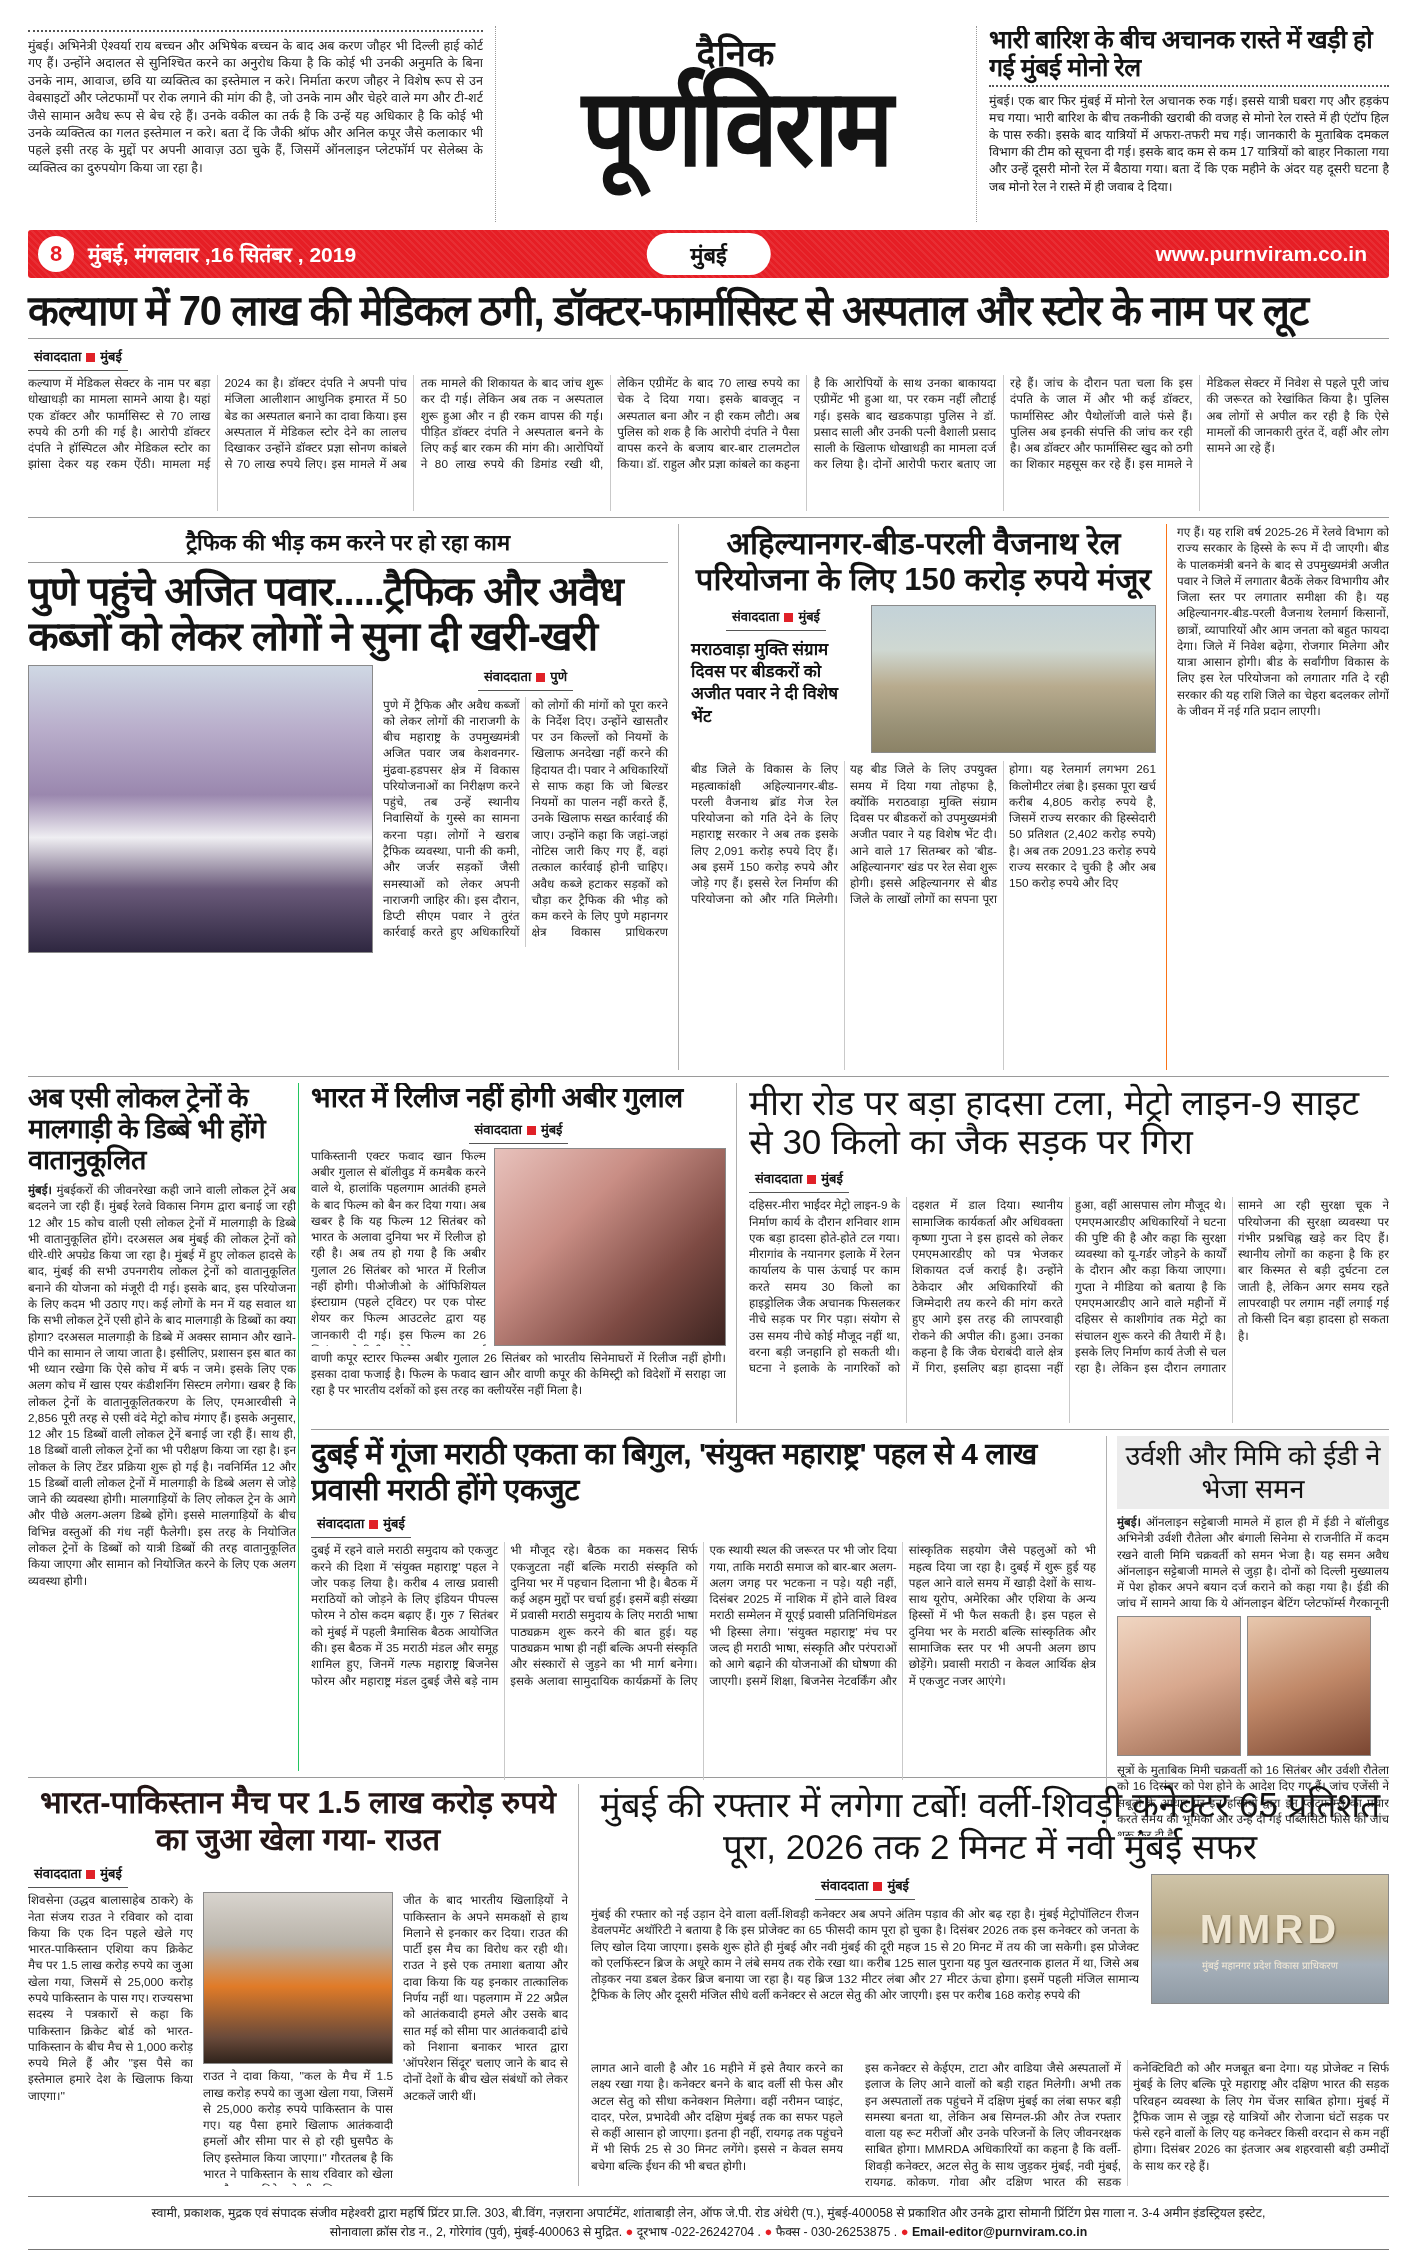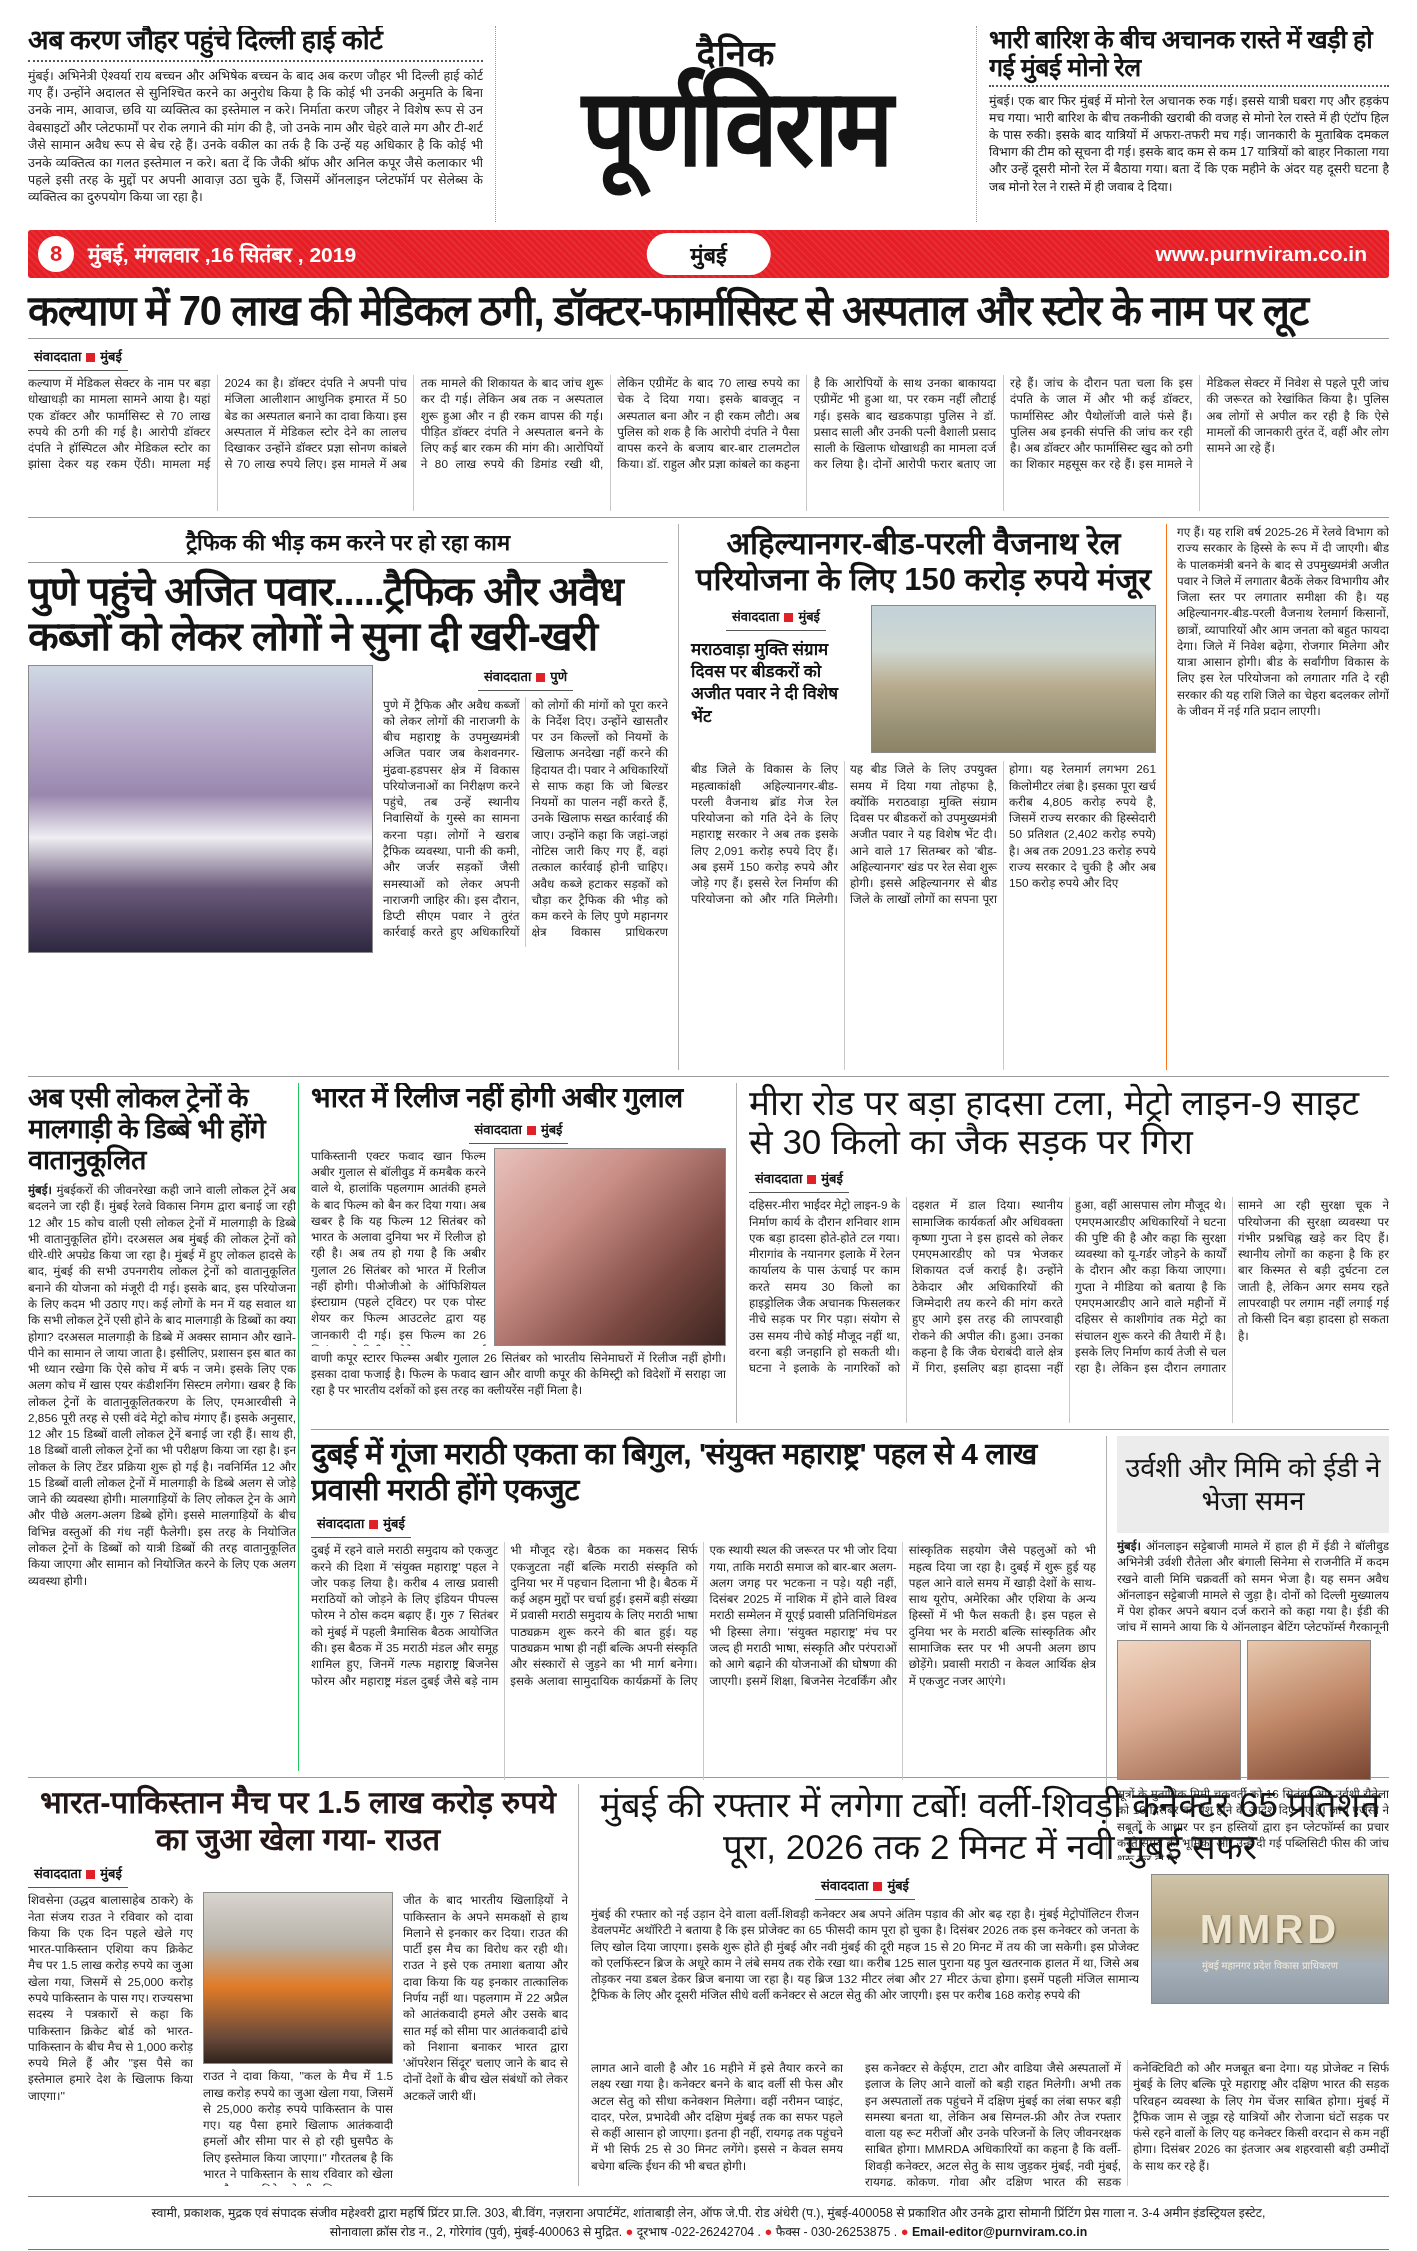--- a/index.html
+++ b/index.html
@@ -71,21 +71,21 @@
   .abir-txtcol{width:175px;}
   .ph-film{flex:1;height:198px;background:linear-gradient(135deg,#e8c2bc 0%,#c98e85 35%,#7d4a43 70%,#3c2420 100%);}
   .mira{flex:1;padding-left:12px;overflow:hidden;}
   .mira h1{font-size:35px;font-weight:400;line-height:1.12;margin:0 0 6px 0;}
   .mira-cols{column-count:4;column-gap:12px;column-rule:1px solid #c9c9c9;height:226px;overflow:hidden;margin-top:4px;}
   .subrow2{display:flex;flex:1;border-top:1px solid #9a9a9a;margin-top:6px;padding-top:6px;}
   .dubai{flex:1;padding-right:10px;border-right:1px solid #b0b0b0;overflow:hidden;}
   .dubai h2{font-size:30px;line-height:1.2;margin:0 0 4px 0;letter-spacing:-.5px;}
   .dubai-cols{column-count:4;column-gap:12px;column-rule:1px solid #c9c9c9;height:238px;overflow:hidden;margin-top:4px;}
   .urvashi{width:272px;padding-left:10px;overflow:hidden;}
-  .urvashi h2{font-size:27px;font-weight:400;text-align:center;background:#ececec;margin:0;padding:16px 4px;line-height:1.2;}
+  .urvashi h2{font-size:27px;font-weight:400;text-align:center;background:#ececec;margin:0;padding:4px 4px;line-height:1.2;}
   .urv-photos{display:flex;gap:6px;margin:6px 0;}
   .ph-urv{width:124px;height:140px;background:linear-gradient(160deg,#f0d6c2 0%,#d8a88e 50%,#9c6a52 100%);}
   .ph-mimi{width:124px;height:140px;background:linear-gradient(160deg,#e8c8ae 0%,#c08868 50%,#7a4632 100%);}
   
   .rowC{display:flex;height:402px;border-top:1px solid #9a9a9a;margin-top:6px;padding-top:6px;}
   .raut{width:540px;padding-right:10px;border-right:1px solid #b0b0b0;overflow:hidden;}
   .raut h2{font-size:31px;text-align:center;line-height:1.2;margin:0 0 4px 0;color:#241616;}
   .raut-body{display:flex;gap:10px;margin-top:4px;}
   .raut-col{width:165px;}
   .raut-midcol{flex:1;}
@@ -107,21 +107,20 @@
   .reddot{color:#e61e25;font-size:13px;}
   .footerbox b{font-weight:bold;}
 </style>
 </head>
 <body>
 
 <div class="page">
 
   <div class="top-strip">
     <div class="top-art">
-      <h2>अब करण जौहर पहुंचे दिल्ली हाई कोर्ट</h2>
       <div class="dotrule"></div>
       <div class="body-txt just" style="font-size:12.6px;height:150px;overflow:hidden;">मुंबई। अभिनेत्री ऐश्वर्या राय बच्चन और अभिषेक बच्चन के बाद अब करण जौहर भी दिल्ली हाई कोर्ट गए हैं। उन्होंने अदालत से सुनिश्चित करने का अनुरोध किया है कि कोई भी उनकी अनुमति के बिना उनके नाम, आवाज, छवि या व्यक्तित्व का इस्तेमाल न करे। निर्माता करण जौहर ने विशेष रूप से उन वेबसाइटों और प्लेटफार्मों पर रोक लगाने की मांग की है, जो उनके नाम और चेहरे वाले मग और टी-शर्ट जैसे सामान अवैध रूप से बेच रहे हैं। उनके वकील का तर्क है कि उन्हें यह अधिकार है कि कोई भी उनके व्यक्तित्व का गलत इस्तेमाल न करे। बता दें कि जैकी श्रॉफ और अनिल कपूर जैसे कलाकार भी पहले इसी तरह के मुद्दों पर अपनी आवाज़ उठा चुके हैं, जिसमें ऑनलाइन प्लेटफॉर्म पर सेलेब्स के व्यक्तित्व का दुरुपयोग किया जा रहा है।</div>
     </div>
     <div class="masthead">
       <div class="daily">दैनिक</div>
       <div class="title">पूर्णविराम</div>
     </div>
     <div class="top-art right">
       <h2>भारी बारिश के बीच अचानक रास्ते में खड़ी हो गई मुंबई मोनो रेल</h2>
       <div class="dotrule"></div>

